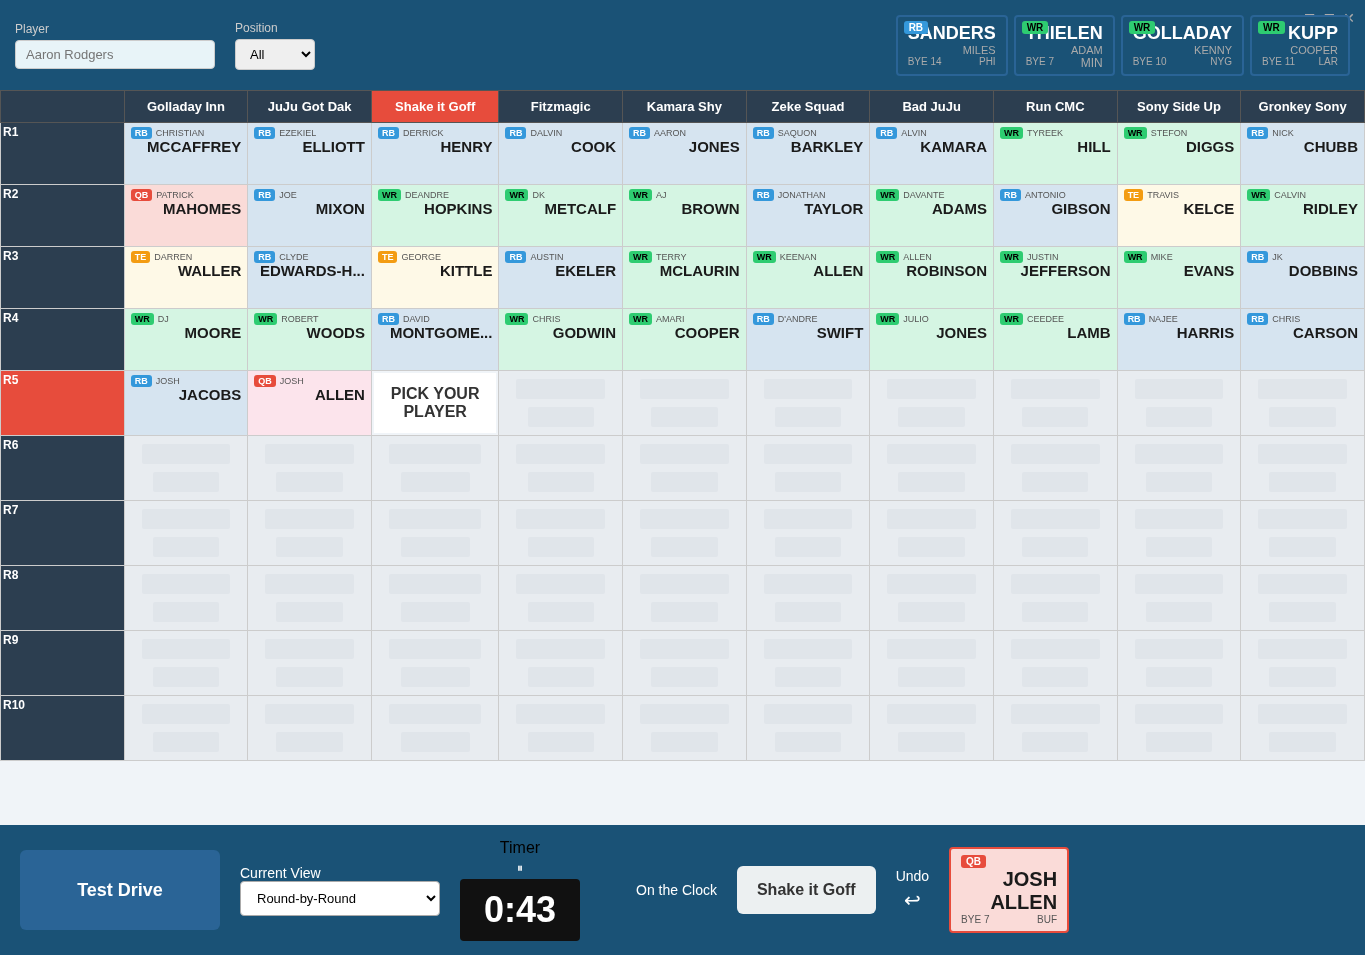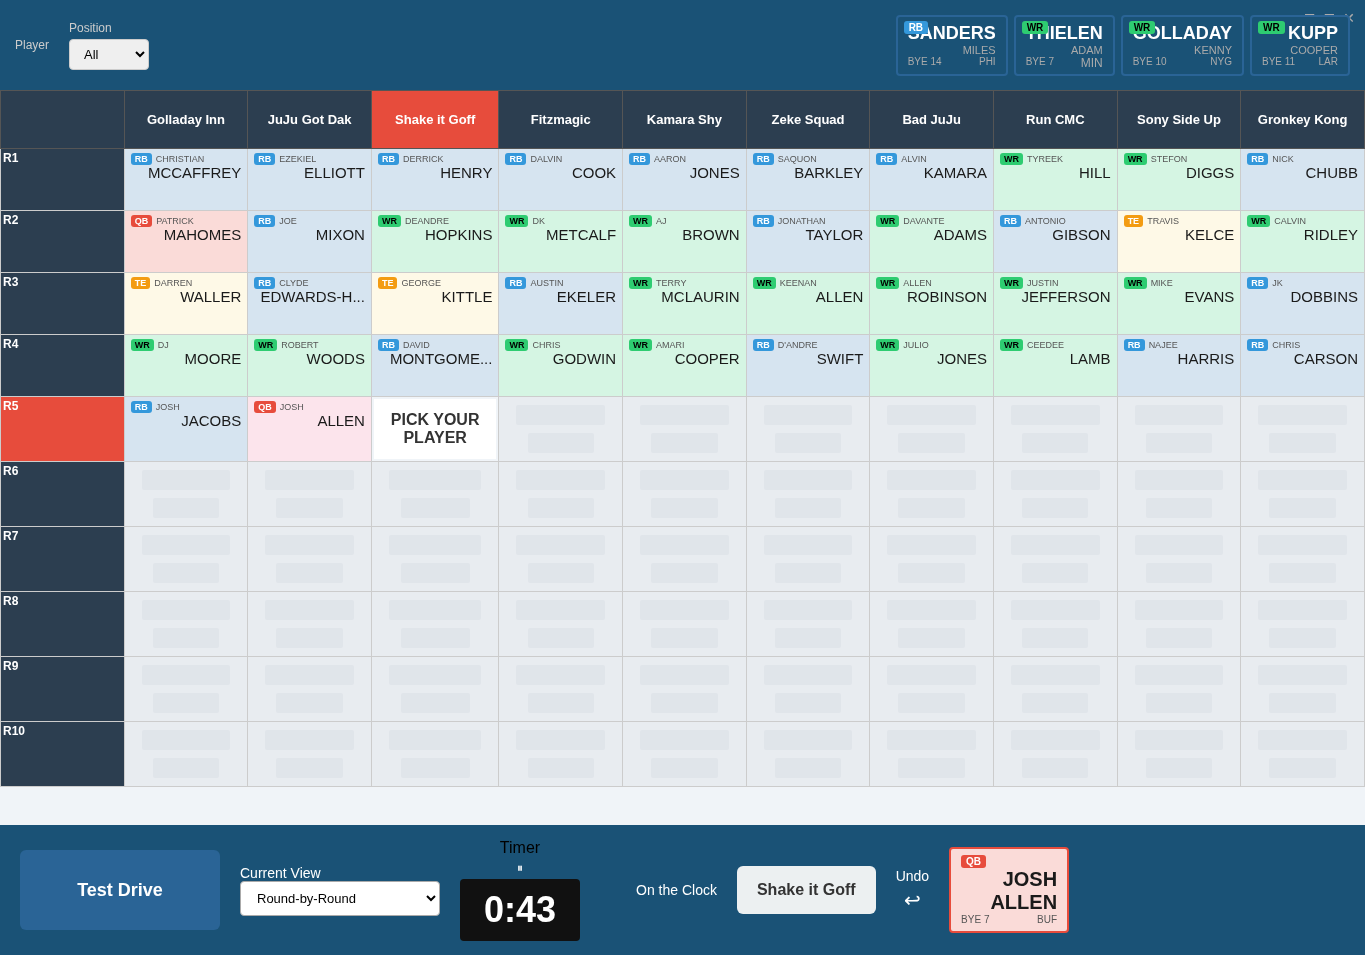--- a/index.html
+++ b/index.html
@@ -21,36 +21,36 @@
     .featured-card .player-name { font-size: 18px; font-weight: bold; margin-top: 2px; text-align: right; }
     .featured-card .bye-team-row { display: flex; justify-content: space-between; }
 
     
     .window-controls { position: absolute; top: 10px; right: 10px; display: flex; gap: 8px; }
     .window-controls span { color: #aaa; font-size: 14px; cursor: pointer; }
 
     
     .board-container { background: #f0f4f8; margin: 0; overflow: auto; height: calc(955px - 90px - 130px); }
     .board-table { width: 100%; border-collapse: collapse; }
-    .board-table th { background: #2c3e50; color: white; padding: 21px 6px; font-size: 13px; text-align: center; border: 1px solid #555; white-space: nowrap; }
+    .board-table th { background: #2c3e50; color: white; padding: 8px 6px; font-size: 13px; text-align: center; border: 1px solid #555; white-space: nowrap; }
     .board-table th.active-team { background: #e74c3c; color: white; }
     .board-table td { border: 1px solid #ccc; padding: 2px; vertical-align: top; width: 112px; min-height: 55px; height: 62px; position: relative; }
     .row-label { background: #2c3e50; color: white; text-align: left; font-size: 12px; font-weight: bold; width: 30px; min-width: 30px; }
     .row-label.active { background: #e74c3c; }
 
     
     .player-cell { display: flex; flex-direction: column; height: 100%; min-height: 55px; }
     .player-cell .pos-row { display: flex; align-items: center; padding: 2px 4px 0; }
     .player-cell .pos-badge { display: inline-block; border-radius: 3px; padding: 1px 4px; font-size: 9px; font-weight: bold; color: white; }
     .player-cell .pos-badge.rb { background: #3498db; }
     .player-cell .pos-badge.wr { background: #2ecc71; color: #000; }
     .player-cell .pos-badge.qb { background: #e74c3c; }
     .player-cell .pos-badge.te { background: #f39c12; }
     .player-cell .first-name { font-size: 9px; color: #555; margin-left: 4px; }
-    .player-cell .last-name { font-size: 15px; font-weight: normal; color: #1a1a1a; padding: 0 4px; text-align: right; line-height: 1.1; }
+    .player-cell .last-name { font-size: 15px; font-weight: bold; color: #1a1a1a; padding: 0 4px; text-align: right; line-height: 1.1; }
     .cell-blue { background: #d6e4f0; }
     .cell-green { background: #d5f5e3; }
     .cell-gold { background: #fef9e7; }
     .cell-red { background: #fadbd8; }
     .cell-pink { background: #fce4ec; }
     .pick-your-player { display: flex; align-items: center; justify-content: center; font-weight: bold; font-size: 16px; text-align: center; color: #333; height: 100%; background: white; }
     .empty-cell { background: #e8ecf0; }
     .empty-cell-small { background: #e0e5ea; height: 20px; width: 80%; margin: 2px auto; border-radius: 2px; }
 
     
@@ -82,20 +82,21 @@
 
   <div class="window-controls">
     <span>⊟</span>
     <span>⊞</span>
     <span>✕</span>
   </div>
 
   <div class="header">
     <div class="player-search-group">
       <label>Player</label>
+      <input type="text" style="background: rgb(232, 244, 248);" placeholder="Aaron Rodgers">
     </div>
     <div class="position-group">
       <label>Position</label>
       <select>
         <option>All</option>
         <option>QB</option>
         <option>RB</option>
         <option>WR</option>
         <option>TE</option>
       </select>
@@ -148,21 +149,21 @@
               <th style="width:30px;"></th>
               <th class="">Golladay Inn</th>
               <th class="">JuJu Got Dak</th>
               <th class="active-team">Shake it Goff</th>
               <th class="">Fitzmagic</th>
               <th class="">Kamara Shy</th>
               <th class="">Zeke Squad</th>
               <th class="">Bad JuJu</th>
               <th class="">Run CMC</th>
               <th class="">Sony Side Up</th>
-              <th class="">Gronkey Kong</th>
+              <th class="">Gronkey Sony</th>
             </tr>
           </thead>
         <tbody id="board-body">
             <tr>
     <td class="row-label ">R1</td>
               <td class="cell-blue">
         <div class="player-cell">
           <div class="pos-row">
             <span class="pos-badge rb">RB</span>
             <span class="first-name">CHRISTIAN</span>

